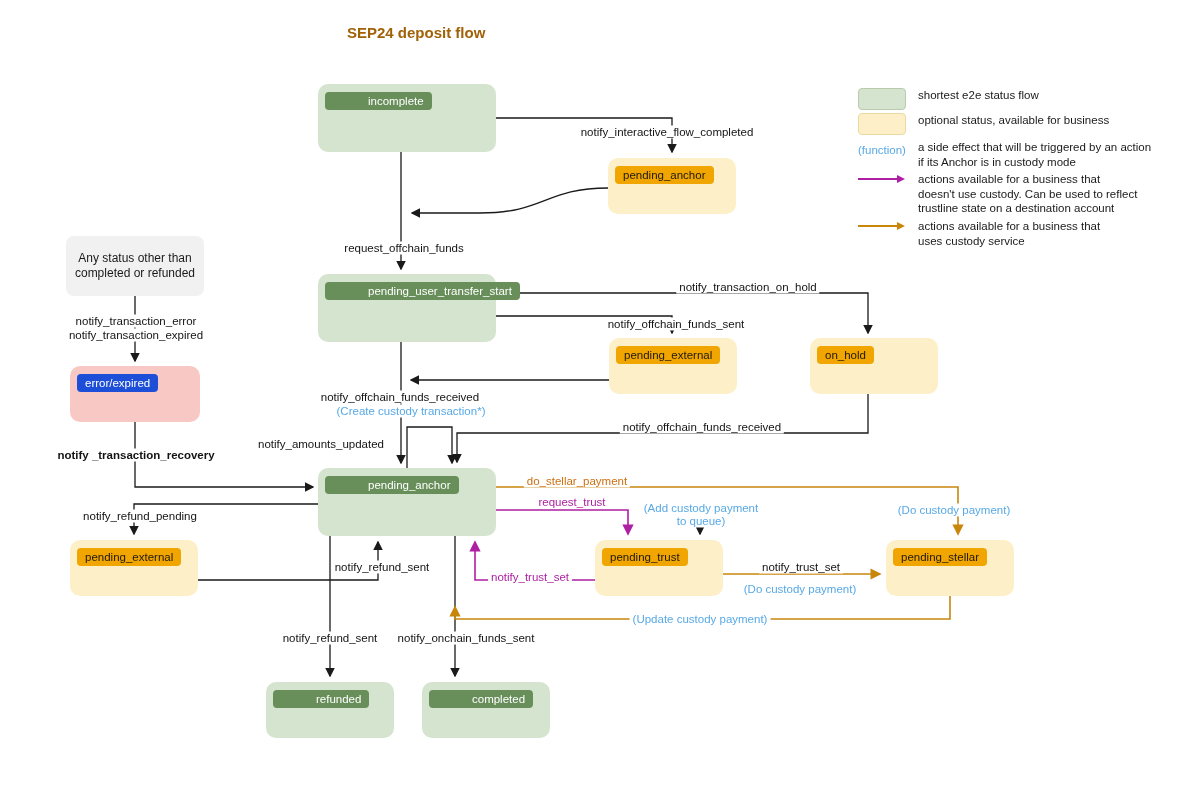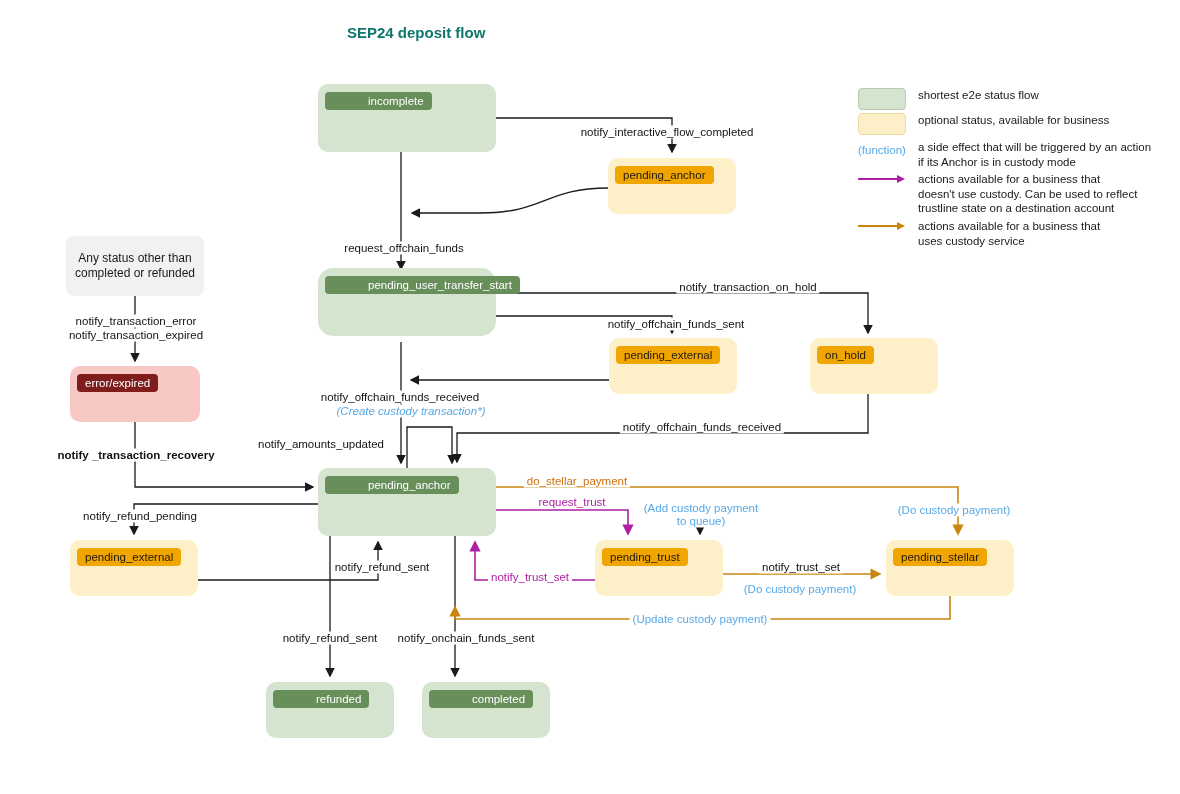--- a/index.html
+++ b/index.html
@@ -1,29 +1,29 @@
 <!DOCTYPE html>
 <html><head>
 <meta charset="utf-8">
 <style>
   html,body{margin:0;padding:0;background:#fff;}
   #canvas{position:relative;width:1180px;height:794px;background:#fff;
           font-family:"Liberation Sans","DejaVu Sans",sans-serif;overflow:hidden;
           border-bottom:1px solid #e4e4e4;}
-  #title{position:absolute;left:347px;top:24px;font-size:15px;font-weight:bold;color:#0f766e;margin:0;}
+  #title{position:absolute;left:347px;top:24px;font-size:15px;font-weight:bold;color:#a16207;margin:0;}
   #edges{position:absolute;left:0;top:0;}
   .node{position:absolute;border-radius:10px;box-sizing:border-box;}
   .node.green{background:#d5e4ce;}
   .node.yellow{background:#fdf0c8;}
   .node.red{background:#f7c8c4;}
   .node.note{background:#f1f1f1;border-radius:8px;display:flex;align-items:center;justify-content:center;}
   .chip{position:absolute;left:7px;top:8px;padding:3px 8px;border-radius:4px;font-size:11.5px;white-space:nowrap;}
   .green .chip{background:#688e5a;color:#fff;padding-left:43px;}
   .yellow .chip{background:#f0a500;color:#20190a;}
-  .red .chip{background:#7f1d1d;color:#fff;}
+  .red .chip{background:#1d4ed8;color:#fff;}
   .note-text{font-size:12px;color:#1a1a1a;text-align:center;line-height:15px;padding:0 8px;}
   .elabel{position:absolute;transform:translate(-50%,-50%);font-size:11.5px;line-height:13px;
           white-space:nowrap;background:#fff;padding:0 3px;}
   .lbl-black{color:#141414}
   .lbl-orange{color:#cd6f10}
   .lbl-magenta{color:#ad1fa3}
   .lbl-blue{color:#58a9e6}
   .legend-item{position:absolute;left:858px;display:flex;gap:10px;align-items:flex-start;width:324px;}
   .leg-col{width:50px;flex:0 0 50px;}
   .swatch{width:48px;height:22px;border-radius:4px;display:block;box-sizing:border-box;}
@@ -87,21 +87,21 @@
     </g>
   </svg>
 
   <div id="nodes">
       <div class="node green" style="left: 318px; top: 84px; width: 178px; height: 68px;">
         <span class="chip">incomplete</span>
       </div>
       <div class="node yellow" style="left: 608px; top: 158px; width: 128px; height: 56px;">
         <span class="chip">pending_anchor</span>
       </div>
-      <div class="node green" style="left: 318px; top: 268px; width: 178px; height: 68px; border-radius: 15px;">
+      <div class="node green" style="left: 318px; top: 274px; width: 178px; height: 68px;">
         <span class="chip">pending_user_transfer_start</span>
       </div>
       <div class="node yellow" style="left: 609px; top: 338px; width: 128px; height: 56px;">
         <span class="chip">pending_external</span>
       </div>
       <div class="node yellow" style="left: 810px; top: 338px; width: 128px; height: 56px;">
         <span class="chip">on_hold</span>
       </div>
       <div class="node note" style="left: 66px; top: 236px; width: 138px; height: 60px;">
         <div class="note-text">Any status other than completed or refunded</div>
@@ -127,21 +127,21 @@
       <div class="node green" style="left: 422px; top: 682px; width: 128px; height: 56px;">
         <span class="chip">completed</span>
       </div>
     </div>
   <div id="labels">
       <div class="elabel lbl-black" style="left: 667px; top: 132px;">notify_interactive_flow_completed</div>
       <div class="elabel lbl-black" style="left: 404px; top: 248px;">request_offchain_funds</div>
       <div class="elabel lbl-black" style="left: 748px; top: 287px;">notify_transaction_on_hold</div>
       <div class="elabel lbl-black" style="left: 676px; top: 324px;">notify_offchain_funds_sent</div>
       <div class="elabel lbl-black" style="left: 400px; top: 397px;">notify_offchain_funds_received</div>
-      <div class="elabel lbl-blue" style="left: 411px; top: 411px; font-style: italic;">(Create custody transaction*)</div>
+      <div class="elabel lbl-blue" style="left: 411px; top: 411px;">(Create custody transaction*)</div>
       <div class="elabel lbl-black" style="left: 321px; top: 444px;">notify_amounts_updated</div>
       <div class="elabel lbl-black" style="left: 702px; top: 427px;">notify_offchain_funds_received</div>
       <div class="elabel lbl-black" style="left: 136px; top: 321px;">notify_transaction_error</div>
       <div class="elabel lbl-black" style="left: 136px; top: 335px;">notify_transaction_expired</div>
       <div class="elabel lbl-black" style="left: 136px; top: 455px; font-weight: bold;">notify _transaction_recovery</div>
       <div class="elabel lbl-black" style="left: 140px; top: 516px;">notify_refund_pending</div>
       <div class="elabel lbl-black" style="left: 382px; top: 567px;">notify_refund_sent</div>
       <div class="elabel lbl-black" style="left: 330px; top: 638px;">notify_refund_sent</div>
       <div class="elabel lbl-black" style="left: 466px; top: 638px;">notify_onchain_funds_sent</div>
       <div class="elabel lbl-orange" style="left: 577px; top: 481px;">do_stellar_payment</div>

